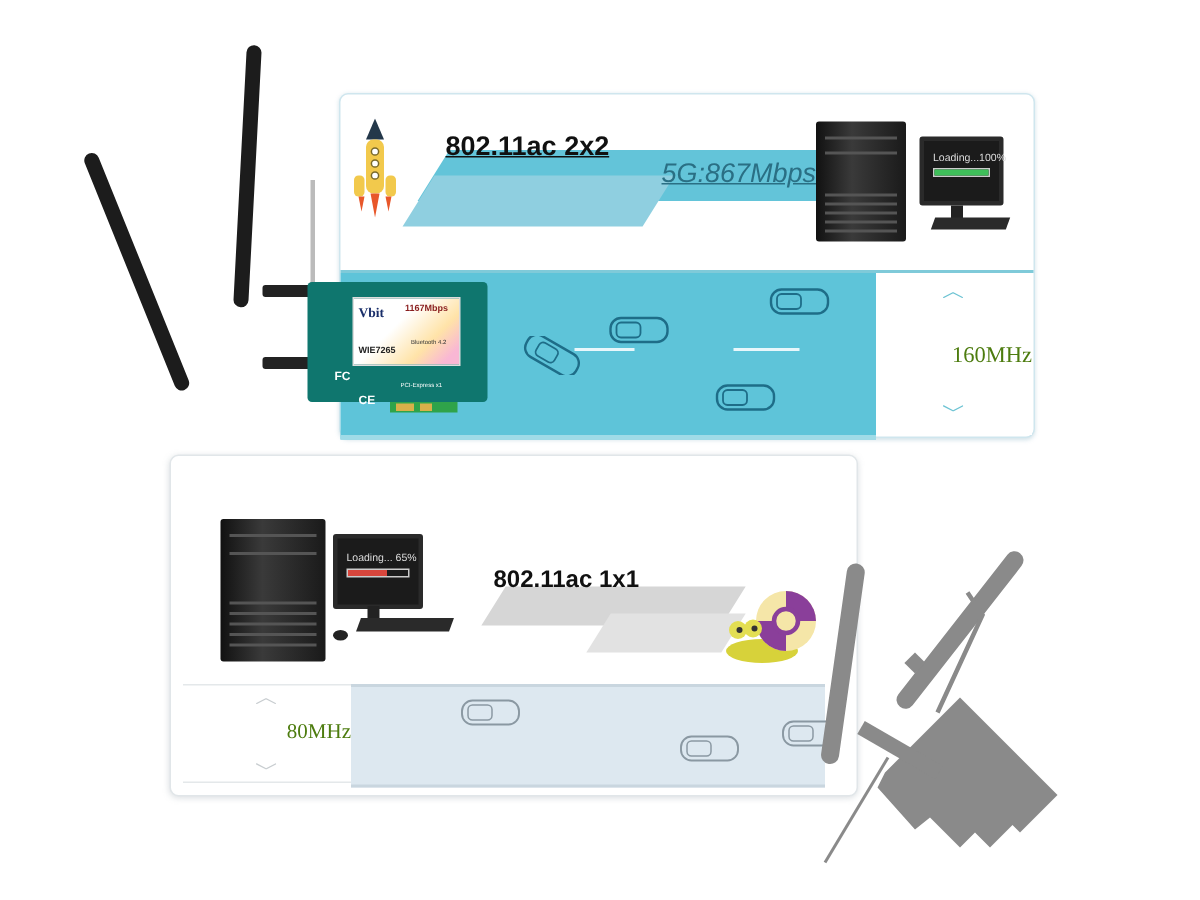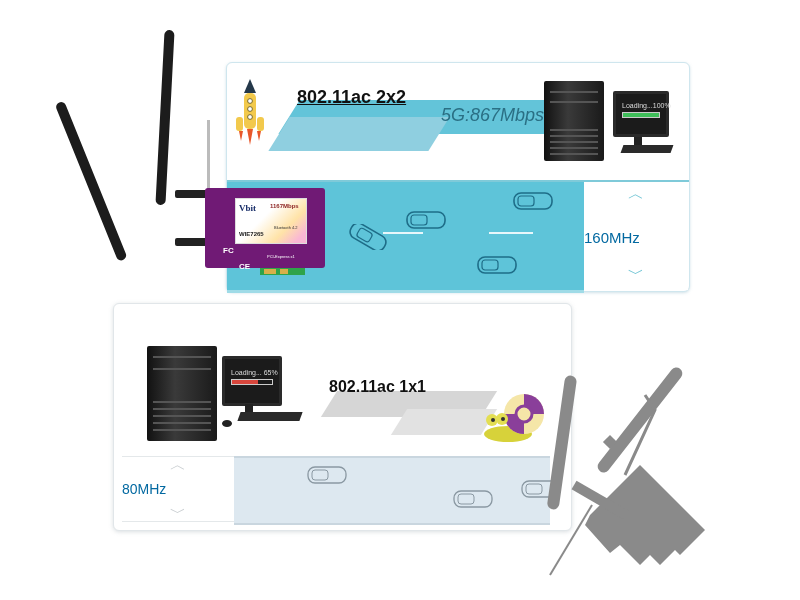--- a/index.html
+++ b/index.html
@@ -22,21 +22,21 @@
     left:0; top:119px; width:357px; height:108px; background:#5ec4d9;
     border-bottom:3px solid #9fdbe7;
   }
   .lane-top .dash { height:2px; background:#e8f7fb; }
   .speed-panel-top {
     left:357px; top:119px; width:104px; height:108px; background:#fff;
   }
   .chev { width:100%; text-align:center; font-size:16px; }
   .chev-top-color { color:#6cc3d3; }
   .freq-label {
-    width:100%; text-align:left; font-size:15px; color:#0369a1;
+    width:100%; text-align:right; font-size:15px; color:#4d7c0f;font-family:Liberation Serif, serif;
   }
 
   .band-slant {
     transform:skewX(-32deg);
   }
   .band-5g { left:62px; top:37px; width:270px; height:34px; background:#63c4d9; }
   .band-24 { left:52px; top:54px; width:160px; height:34px; background:#8fcfe0; }
   .band-text {
     font-style:italic; color:#2a6f84; font-size:18px;
   }
@@ -88,21 +88,21 @@
       <rect x="22" y="38" width="7" height="14" rx="3" fill="#f2c94c"></rect>
       <polygon points="4,52 6,62 8,52" fill="#e8572a"></polygon>
       <polygon points="12,50 15,66 18,50" fill="#e8572a"></polygon>
       <polygon points="22,52 24,62 26,52" fill="#e8572a"></polygon>
     </svg>
   </div>
 
   <div class="abs band-slant band-5g"></div>
   <div class="abs band-slant band-24"></div>
   <div class="abs title-bold" style="left:70px;top:24px;text-decoration:underline;">802.11ac 2x2</div>
-  <div class="abs band-text" style="left:214px;top:42px;">5G:867Mbps</div>
+  <div class="abs band-text" style="left:214px;top:42px;text-decoration:underline;">5G:867Mbps</div>
 
   <div class="abs tower" style="left:317px;top:18px;width:60px;height:80px;">
     <div class="slot" style="top:10px"></div>
       <div class="slot" style="top:20px"></div>
     <div class="slot" style="top:48px"></div>
       <div class="slot" style="top:54px"></div>
     <div class="slot" style="top:60px"></div>
       <div class="slot" style="top:66px"></div>
     <div class="slot" style="top:72px"></div>
   </div>
@@ -141,21 +141,21 @@
       </svg>
   </div>
 
   <div class="abs speed-panel-top">
     <div class="abs chev chev-top-color" style="top:2px;">︿</div>
     <div class="abs freq-label" style="top:47px;">160MHz</div>
     <div class="abs chev chev-top-color" style="top:82px;">﹀</div>
   </div>
 </div>
 
-<div class="abs" style="left:205px;top:188px;width:120px;height:80px;background:#701a75;border-radius:3px;">
+<div class="abs" style="left:205px;top:188px;width:120px;height:80px;background:#0f766e;border-radius:3px;">
   <div class="abs" style="left:30px;top:10px;width:70px;height:44px;background:linear-gradient(135deg,#fff 40%,#ffe3a8 70%,#f9b7d4 90%);border:1px solid #ddd;">
     <span style="position:absolute;left:3px;top:4px;font-family:'Liberation Serif',serif;font-weight:bold;font-size:9px;color:#1a2f6a;">Vbit</span>
     <span style="position:absolute;left:34px;top:4px;font-weight:bold;font-size:6px;color:#8a1f1f;">1167Mbps</span>
     <span style="position:absolute;left:3px;top:32px;font-weight:bold;font-size:6px;color:#222;">WIE7265</span>
     <span style="position:absolute;left:38px;top:26px;font-size:4px;color:#333;">Bluetooth 4.2</span>
   </div>
   <span style="position:absolute;left:18px;top:58px;font-size:8px;color:#fff;font-weight:bold;">FC</span>
   <span style="position:absolute;left:34px;top:74px;font-size:8px;color:#fff;font-weight:bold;">CE</span>
   <span style="position:absolute;left:62px;top:66px;font-size:4px;color:#fff;">PCI-Express x1</span>
   <div class="abs" style="left:55px;top:80px;width:45px;height:7px;background:#2fa34a;">

